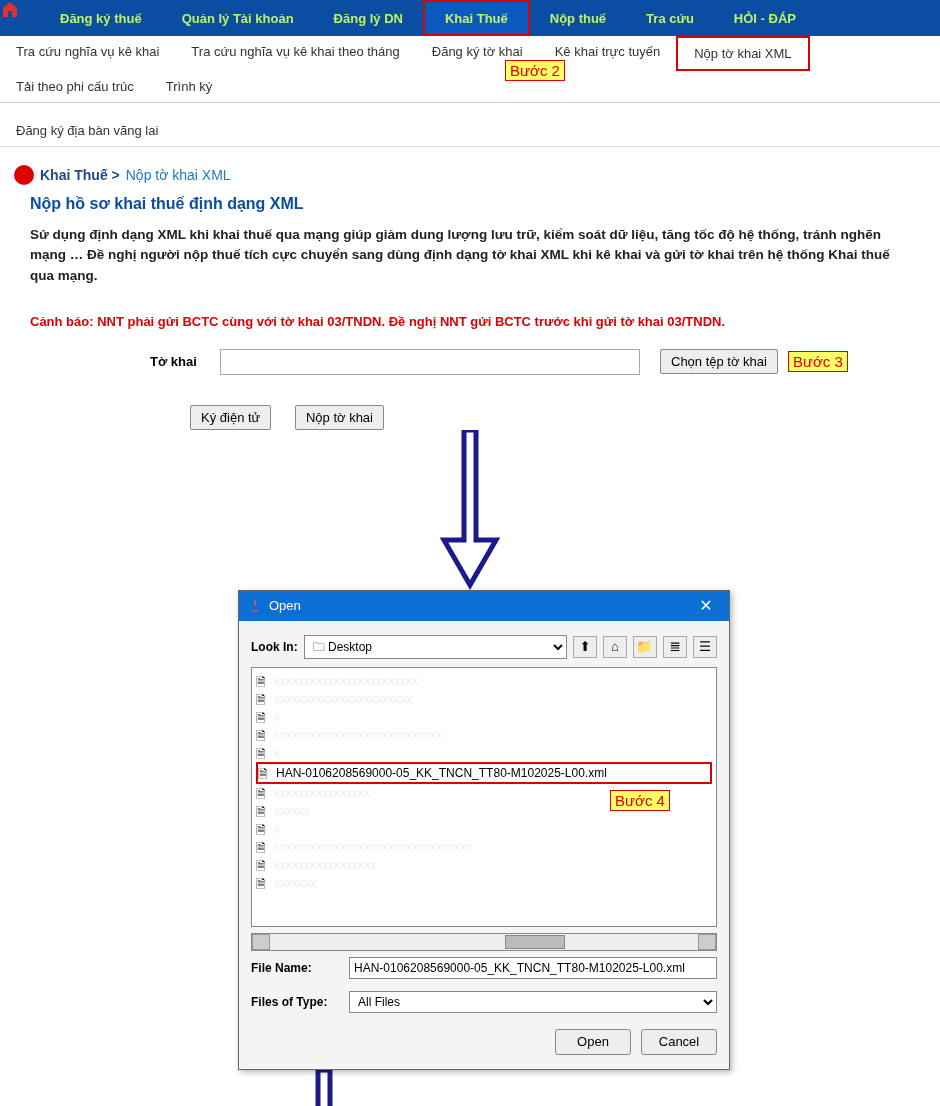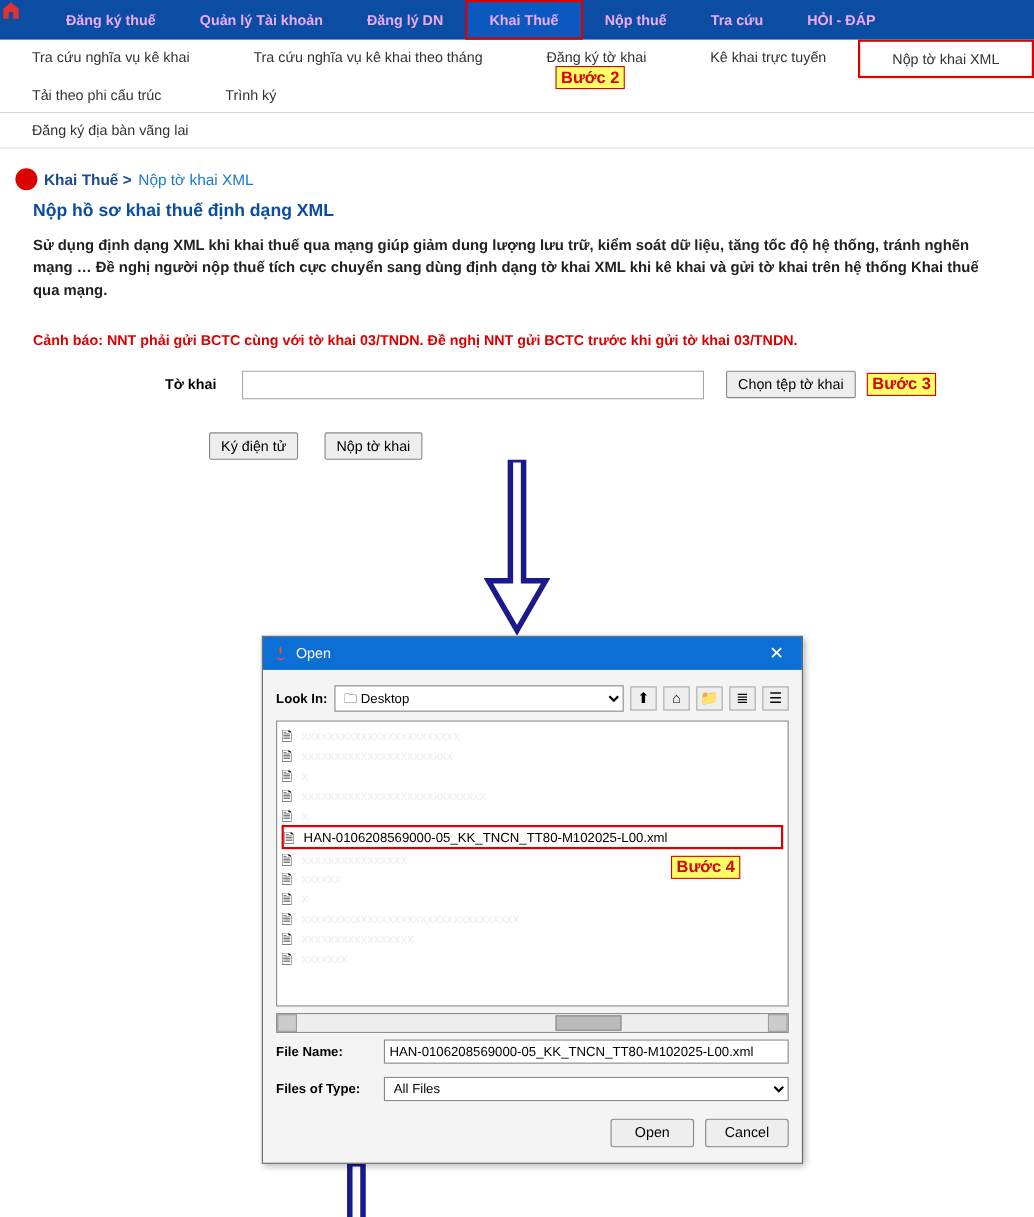--- a/index.html
+++ b/index.html
@@ -1,29 +1,29 @@
 <!DOCTYPE html>
 <html><head>
 <meta charset="utf-8">
 <style>
   * { box-sizing: border-box; margin: 0; padding: 0; }
   body { font-family: Arial, sans-serif; font-size: 13px; background: #fff; width: 940px; }
   
   
   .topnav { background: #0b4da2; display: flex; align-items: center; height: 36px; position: relative; }
   .topnav .home { width: 40px; height: 36px; display:flex; align-items:center; justify-content:center; }
-  .topnav a.nav { color:#f0abfc; font-weight:bold; padding: 0 20px; height:36px; display:flex; align-items:center; text-decoration:none; font-size:13px; white-space:nowrap;}
+  .topnav a.nav { color:#bef264; font-weight:bold; padding: 0 20px; height:36px; display:flex; align-items:center; text-decoration:none; font-size:13px; white-space:nowrap;}
   .red-box { border: 2px solid #d00; }
   
   
-  .step-label { background:#ffff66; color:#d00; font-weight:bold; padding:1px 4px; font-size:15px; position:absolute; border:1px solid #d00;}
+  .step-label { background:#ffff66; color:#d00; font-weight:normal; padding:1px 4px; font-size:15px; position:absolute; border:1px solid #d00;}
   
   
   .subnav { background:#fff; border-bottom:1px solid #ccc; padding: 0; display:flex; flex-wrap:wrap; }
-  .subnav a { color:#333; padding:8px 29px; text-decoration:none; font-size:13px; }
+  .subnav a { color:#333; padding:8px 16px; text-decoration:none; font-size:13px; }
   .subnav a.active { border:2px solid #d00; }
   
   
   .breadcrumb { padding:18px 14px 10px 14px; font-weight:bold; color:#1a4a8a; display:flex; align-items:center; gap:6px; font-size:14px;}
   .breadcrumb .icon { width:20px; height:20px; background:#d00; border-radius:50%; display:inline-block;}
   .breadcrumb .link { color:#1a7ac8; font-weight:normal;}
   
   
   .content { padding: 0 30px; }
   .content h2 { color:#0b4da2; font-size:16px; margin-bottom:12px; }
@@ -87,21 +87,21 @@
 
 <div class="subnav">
   <a>Tra cứu nghĩa vụ kê khai</a>
   <a>Tra cứu nghĩa vụ kê khai theo tháng</a>
   <a>Đăng ký tờ khai</a>
   <a>Kê khai trực tuyến</a>
   <a class="active">Nộp tờ khai XML</a>
   <a>Tải theo phi cấu trúc</a>
   <a>Trình ký</a>
 </div>
-<div class="subnav" style="border-bottom:1px solid #ddd;">
+<div class="subnav" style="border-bottom:1px solid #ddd;margin-top:12px;">
   <a>Đăng ký địa bàn vãng lai</a>
 </div>
 <div class="step-label" style="left:505px; top:60px;">Bước 2</div>
 
 <div class="breadcrumb">
   <span class="icon"></span>
   <span>Khai Thuế &gt;</span>
   <span class="link">Nộp tờ khai XML</span>
 </div>
 

